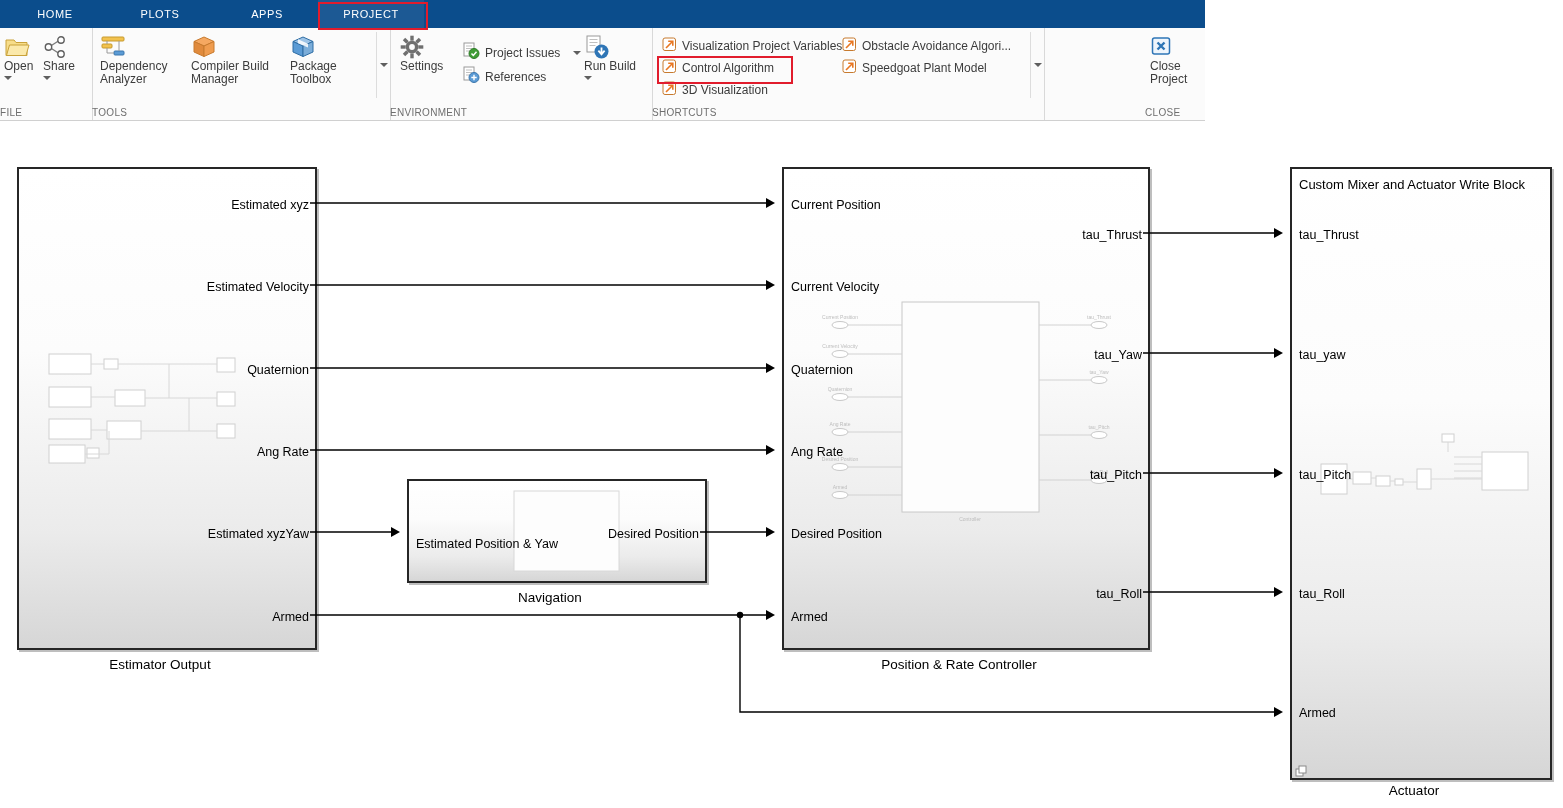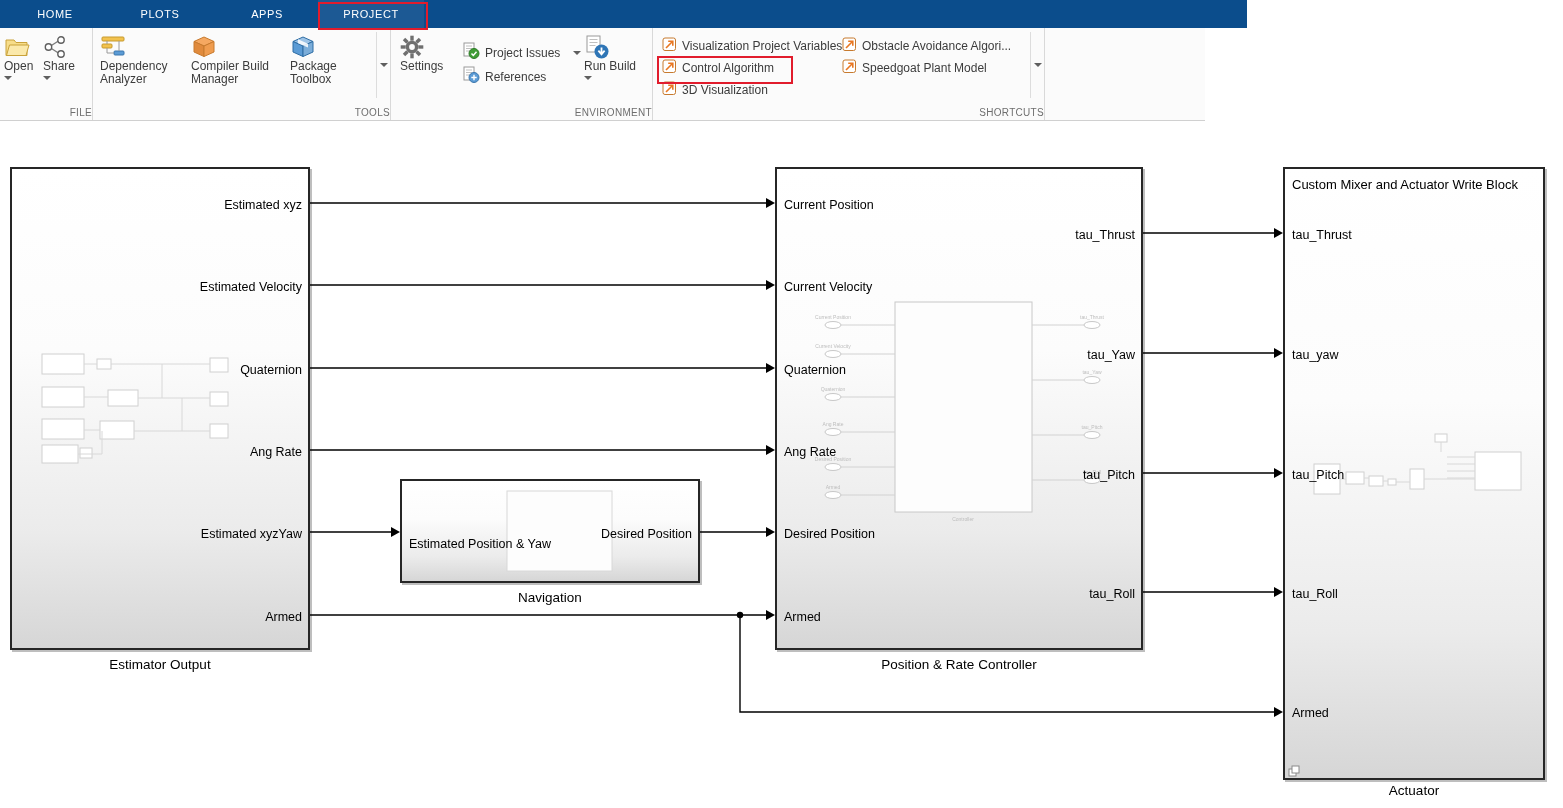--- a/index.html
+++ b/index.html
@@ -1,43 +1,43 @@
 <!DOCTYPE html>
 <html><head>
 <meta charset="utf-8">
 <style>
   * { margin:0; padding:0; }
   body {
     width:1563px; height:808px; position:relative; overflow:hidden;
     background:#ffffff; font-family:"Liberation Sans", sans-serif;
   }
   
-  .tabbar { position:absolute; top:0; left:0; width:1205px; height:28px; background:#0b4d8c; z-index:2;padding-left:42px; }
+  .tabbar { position:absolute; top:0; left:0; width:1205px; height:28px; background:#0b4d8c; z-index:2; }
   .tab { position:absolute; top:0; height:28px; line-height:28px; color:#ffffff; font-size:11px;
          letter-spacing:0.6px; text-align:center; cursor:default; }
   .tab.selected { background:rgba(255,255,255,0.07); }
   .ribbon { position:absolute; top:28px; left:0; width:1205px; height:92px; background:#fbfbfb;
             border-bottom:1px solid #d0d0d0; z-index:2; }
   .section { position:absolute; top:0; height:92px; border-right:1px solid #d9d9d9; }
-  .seclabel { position:absolute; bottom:2px; left:0; right:0; text-align:right; font-size:10px;
+  .seclabel { position:absolute; bottom:2px; left:0; right:0; text-align:left; font-size:10px;
               color:#6e6e6e; letter-spacing:0.3px; white-space:nowrap; }
   .bigbtn { position:absolute; top:5px; display:flex; flex-direction:column; align-items:flex-start; cursor:default; }
   .bigbtn .icn { height:27px; display:flex; align-items:center; justify-content:center; }
   .biglabel { font-size:12px; color:#3c3c3c; line-height:13px; text-align:center; white-space:nowrap; }
   .caret-down { width:0; height:0; border-left:4px solid transparent; border-right:4px solid transparent;
                 border-top:4.5px solid #5f5f5f; margin-top:3px; }
   .listbtn { position:absolute; display:flex; align-items:center; gap:5px; height:20px; cursor:default; }
   .listlabel { font-size:12px; color:#3c3c3c; white-space:nowrap; }
   .gallerycaret { position:absolute; right:0; top:4px; height:66px; width:13px; border-left:1px solid #dddddd;
                   display:flex; align-items:center; justify-content:center; cursor:default; }
   .annotation { position:absolute; border:2px solid #e11c2c; z-index:50; pointer-events:none; }
   
   .block { position:absolute; box-sizing:border-box; border:2px solid #262626; z-index:1;
            background:linear-gradient(180deg,#ffffff 0%,#fcfcfc 38%,#ebebeb 76%,#d6d6d6 100%);
-           box-shadow:2px 2px 0 rgba(110,110,110,0.45); }
+           box-shadow:2px 2px 0 rgba(110,110,110,0.45);margin-left:7px; }
   .sketch { position:absolute; left:0; top:0; }
   .port { position:absolute; font-size:12.5px; color:#000000; transform:translateY(-50%); white-space:nowrap; }
   .port.in { left:7px; }
   .port.out { right:6px; text-align:right; }
   .caption { position:absolute; text-align:center; font-size:13.5px; color:#000000; }
   .blocktitle { position:absolute; top:8px; left:7px; font-size:13px; color:#000000; white-space:nowrap; }
   .wires { position:absolute; top:0; left:0; z-index:5; pointer-events:none; }
 </style>
 </head>
 <body>
@@ -220,20 +220,33 @@
           </svg></span>
       <span class="listlabel">Speedgoat Plant Model</span>
     </div>
     <div class="gallerycaret">
       <span class="caret-down" style="margin-top:0"></span>
     </div>
     <div class="seclabel">SHORTCUTS</div>
   </div>
 
 
+  <div class="section" style="left:1145px;width:60px;border-right:none">
+    <div class="bigbtn" style="left:5px;width:50px">
+      <span class="icn">
+        <svg width="24" height="22" viewBox="0 0 24 22">
+            <rect x="2.5" y="2" width="17" height="16" rx="2" fill="#eef5fc" stroke="#2e75b6" stroke-width="1.5"></rect>
+            <path d="M7.5 6.5 L14.5 13.5 M14.5 6.5 L7.5 13.5" stroke="#2e75b6" stroke-width="2.4"></path>
+          </svg>
+      </span>
+      <span class="biglabel">Close</span>
+      <span class="biglabel">Project</span>
+    </div>
+    <div class="seclabel">CLOSE</div>
+  </div>
 </div>
 
 <div class="annotation" style="left:318px;top:2px;width:106px;height:24px"></div>
 <div class="annotation" style="left:657px;top:56px;width:132px;height:24px"></div>
 
 <div class="block" style="left:10px;top:167px;width:300px;height:483px">
   <svg class="sketch" width="296" height="479">
     <g stroke="#d0d0d0" fill="#ffffff">
       <rect x="30" y="185" width="42" height="20"></rect>
         <rect x="30" y="218" width="42" height="20"></rect>

